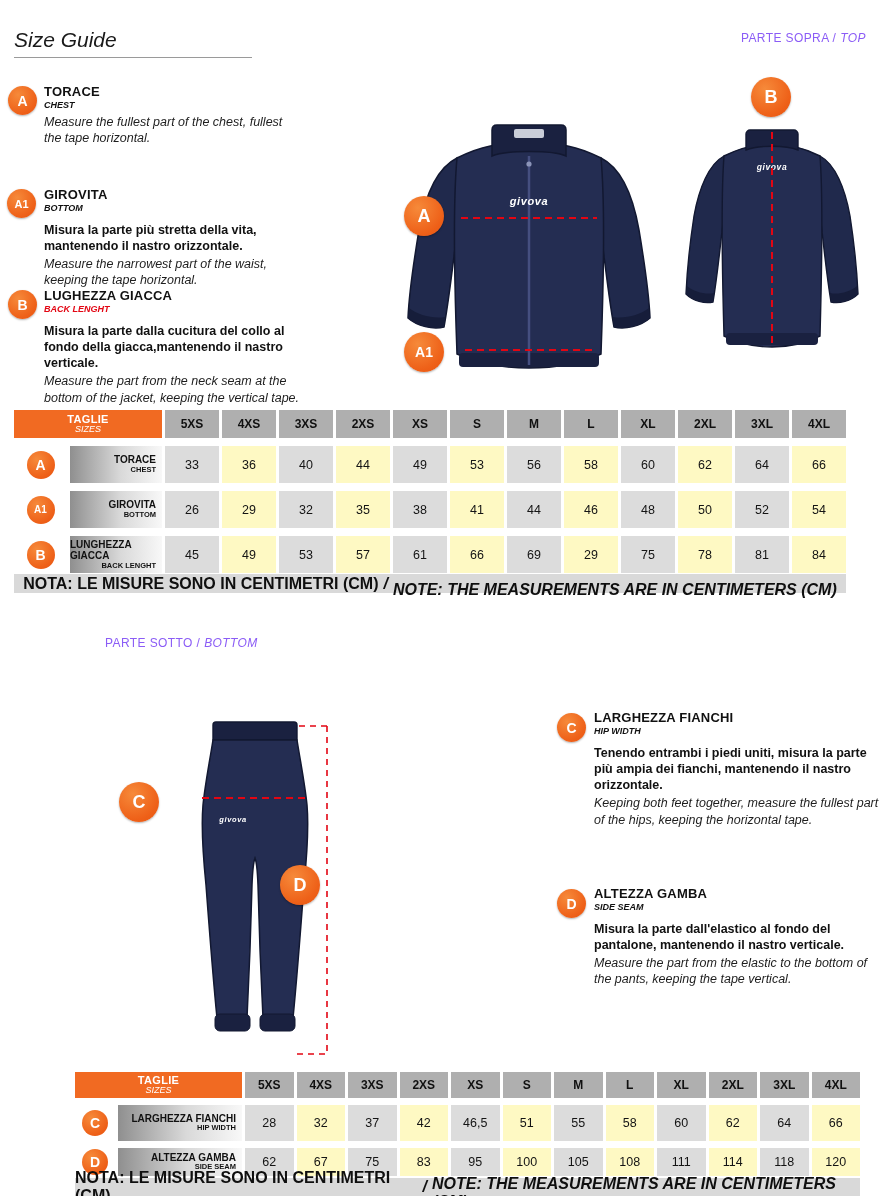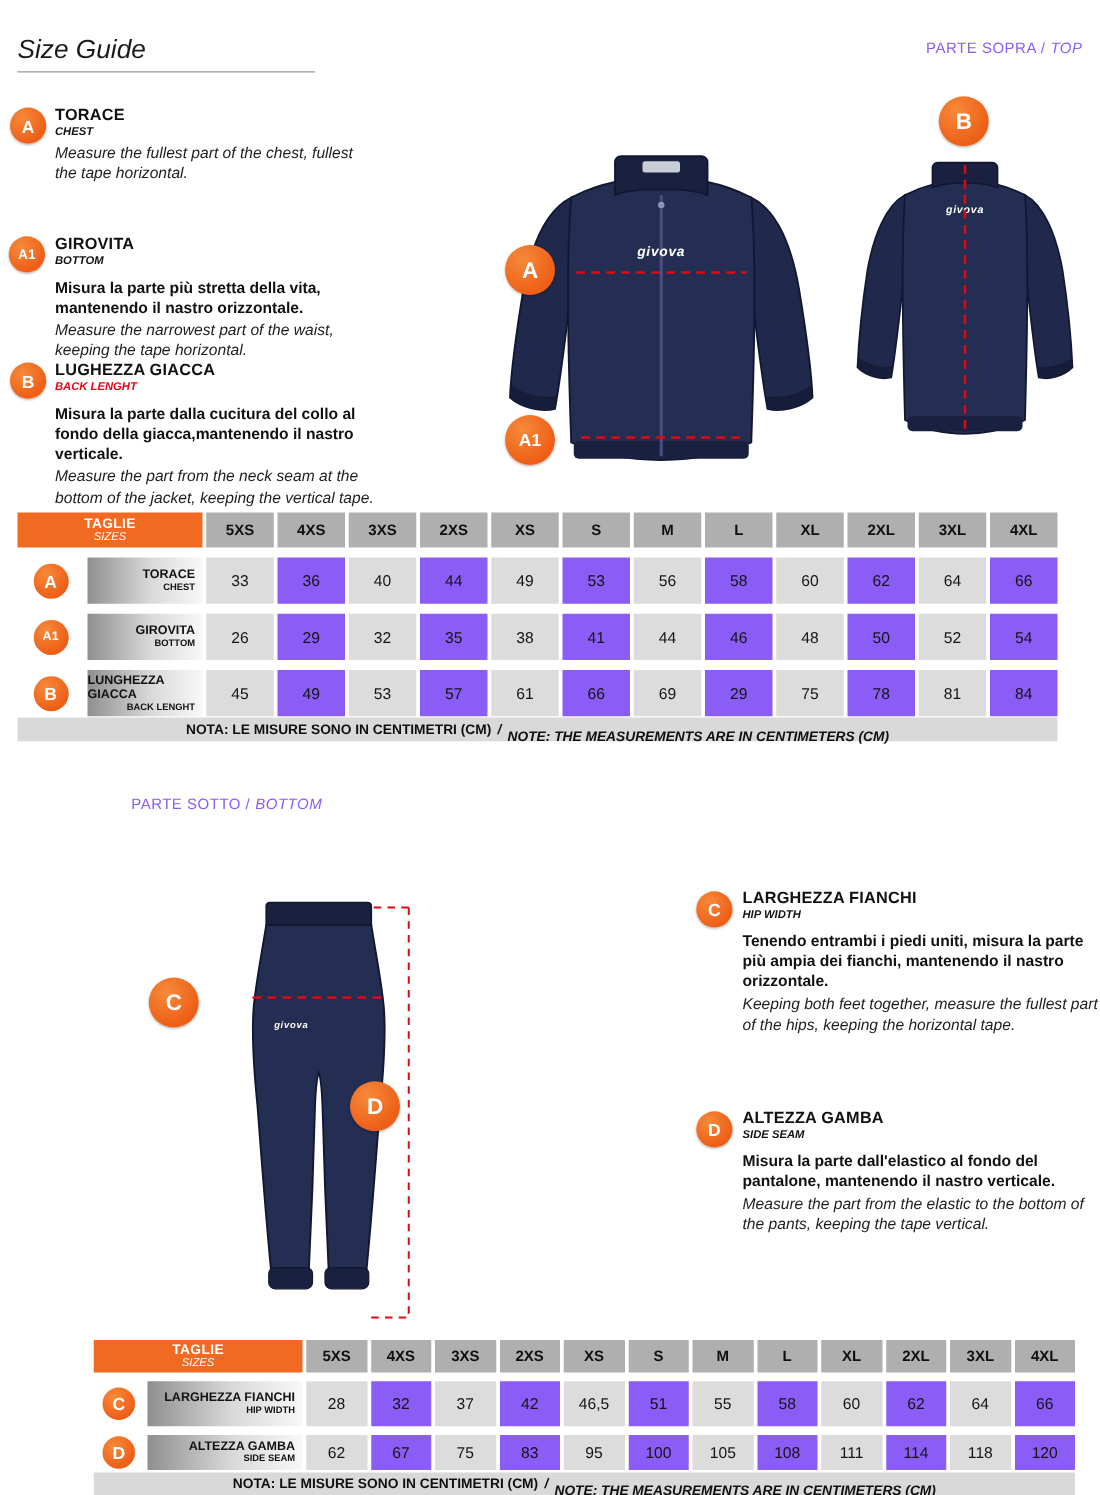--- a/index.html
+++ b/index.html
@@ -57,28 +57,28 @@
   .badgecell{display:flex;align-items:center;justify-content:center;background:#fff;}
   .labelcell{
     background:linear-gradient(90deg,#8f8f8f 0%,#d9d9d9 55%,#f8f8f8 100%);
     display:flex;flex-direction:column;align-items:flex-end;justify-content:center;
     padding-right:6px;line-height:1.15;
   }
   .rlabel{font-size:10px;font-weight:bold;}
   .rsublabel{font-size:7.5px;font-weight:bold;}
   .vcell{display:flex;align-items:center;justify-content:center;font-size:12.5px;color:#141414;}
   .vcell.even{background:#dcdcdc;}
-  .vcell.odd{background:#8b5cf6;}
+  .vcell.odd{background:#fef9c3;}
   .tbadge{width:28px;height:28px;font-size:14px;box-shadow:none;}
   .tbadge.two{font-size:10px;}
   .t2 .tbadge{width:26px;height:26px;}
 
   .notebar{
     position:absolute;background:#d9d9d9;display:flex;align-items:center;justify-content:center;
-    font-size:11px;color:#0f0f0f;
+    font-size:16px;color:#0f0f0f;
   }
   .notebar .nb{font-weight:bold;}
   .notebar .ns{font-weight:bold;font-style:italic;margin:0 5px;}
   .notebar .ni{font-weight:bold;font-style:italic;margin-top:12px;}
 
   .brand-text{font-family:"Liberation Sans",sans-serif;font-style:italic;font-weight:bold;fill:#ffffff;letter-spacing:.6px;}
   .dash{stroke:#e30613;stroke-width:2;stroke-dasharray:7 5;fill:none;}
   .dash-thin{stroke:#e30613;stroke-width:1.6;stroke-dasharray:6 5;fill:none;}
 </style>
 </head>

